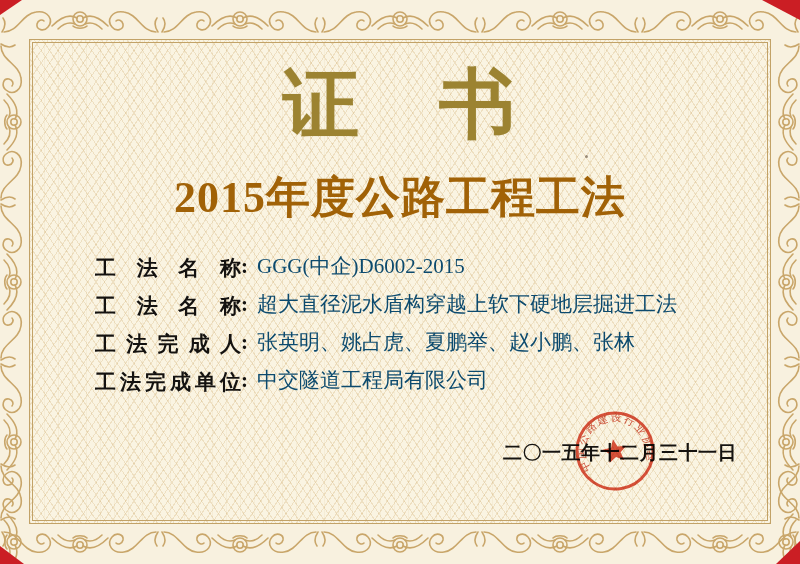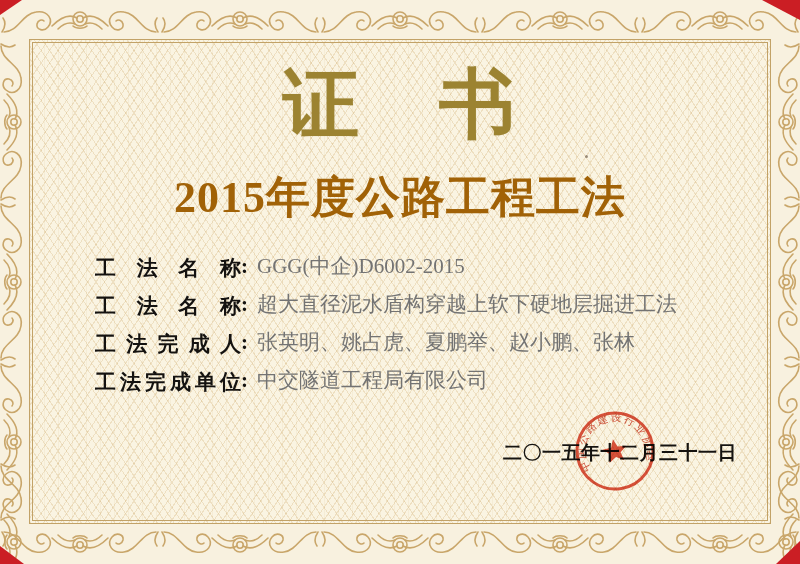--- a/index.html
+++ b/index.html
@@ -44,21 +44,21 @@
     position:absolute;left:0;top:176px;width:100%;text-align:center;
     font-size:44px;font-weight:bold;color:#a16207;letter-spacing:1px;line-height:1;
   }
   .fields{position:absolute;left:95px;top:247px;width:660px;}
   .row{height:38px;line-height:38px;white-space:nowrap;}
   .lab{
     display:inline-block;width:146px;font-size:21px;font-weight:bold;color:#141210;
     text-align:justify;text-align-last:justify;vertical-align:bottom;
   }
   .colon{font-size:21px;font-weight:bold;color:#141210;}
-  .val{font-size:21px;color:#737373;margin-left:9px;}
+  .val{font-size:21px;color:#0c4a6e;margin-left:9px;}
   .date{
     position:absolute;left:503px;top:440px;
     font-size:19px;font-weight:bold;color:#151310;letter-spacing:0.5px;
   }
   .seal{
     position:absolute;left:573px;top:409px;width:84px;height:84px;
     transform:rotate(-10deg);mix-blend-mode:multiply;opacity:.92;
   }
   .speck{position:absolute;left:585px;top:155px;width:3px;height:3px;
     border-radius:50%;background:#6e5f50;opacity:.65;}

